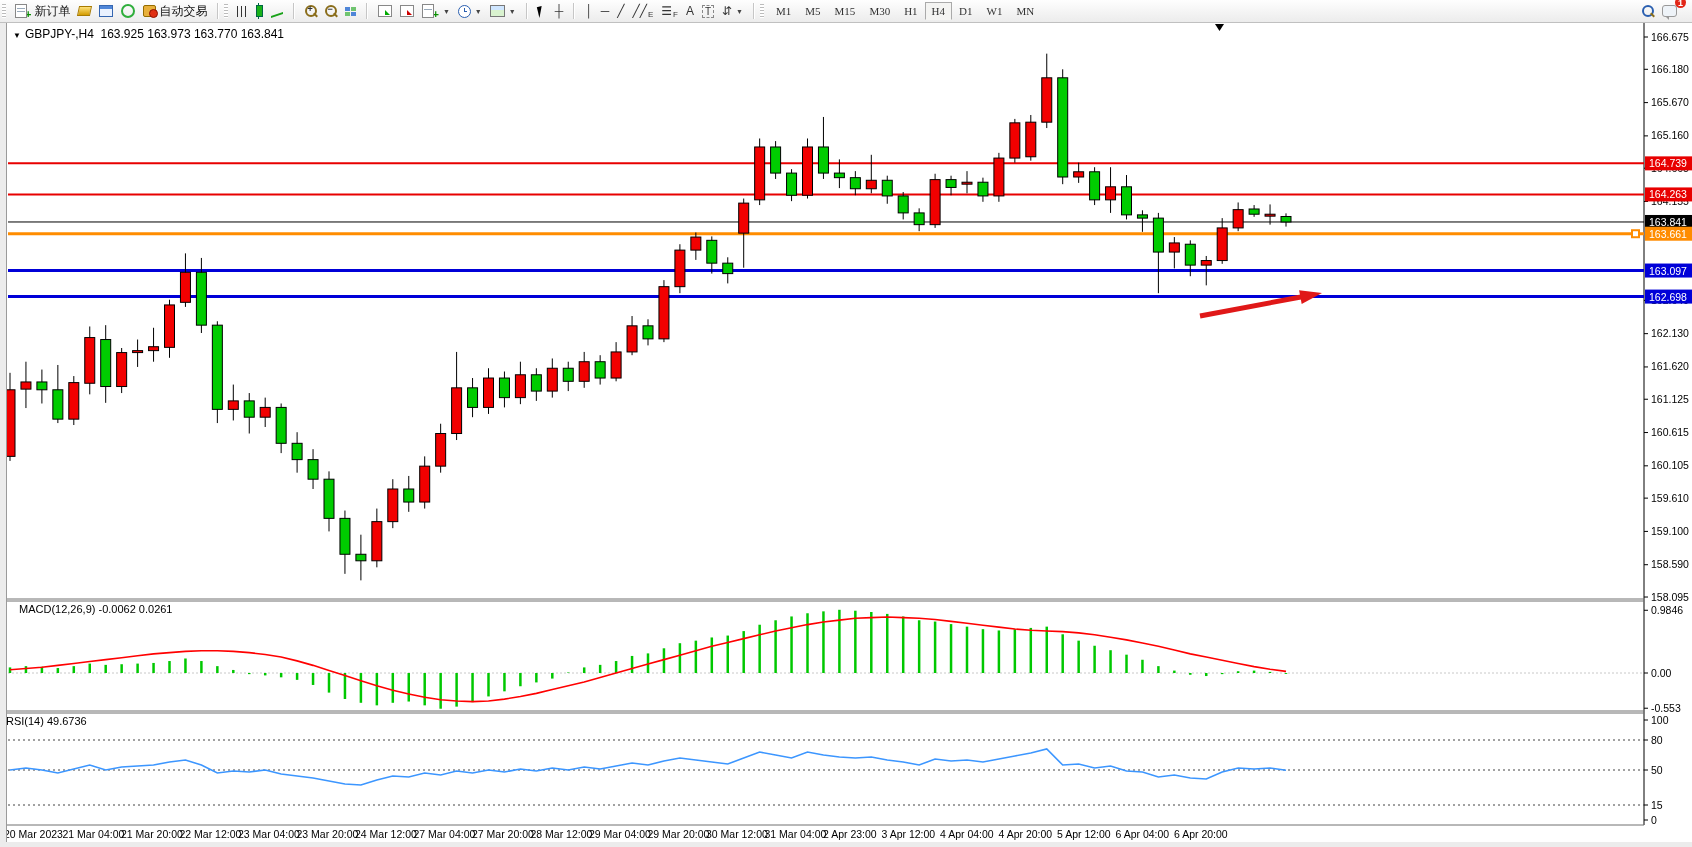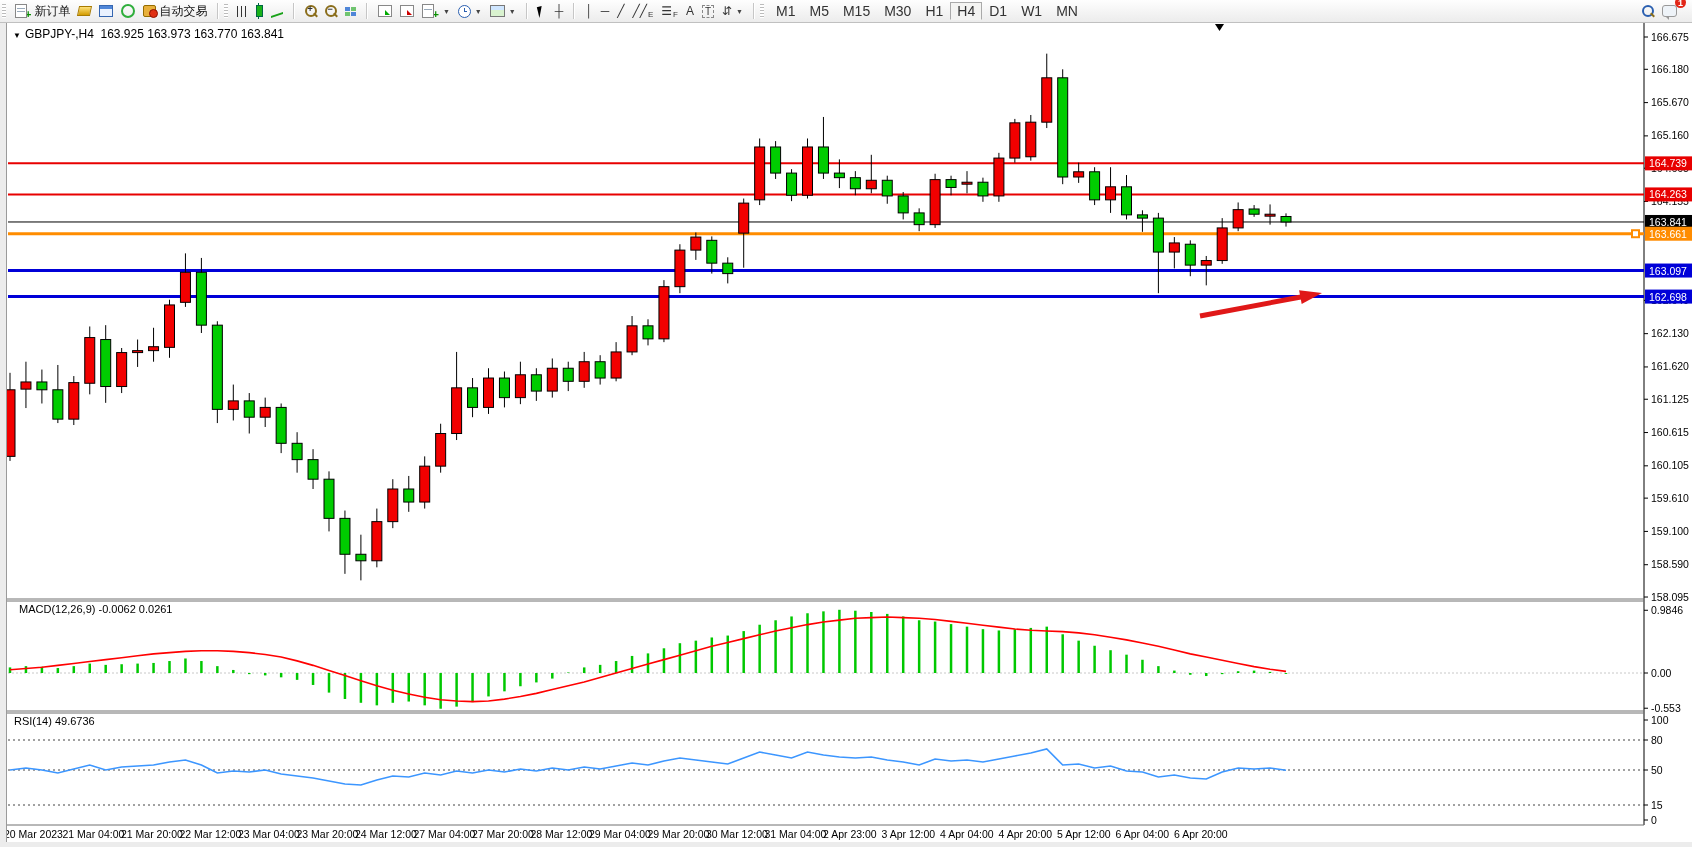--- a/index.html
+++ b/index.html
@@ -5,21 +5,21 @@
   html,body{margin:0;padding:0;background:#fff;font-family:"Liberation Sans",sans-serif;}
   #app{position:relative;width:1692px;height:847px;overflow:hidden;background:#fff;}
   
   #toolbar{position:absolute;left:0;top:0;width:1692px;height:22px;
     background:linear-gradient(#fefefe,#ececec);border-bottom:1px solid #c0c0c0;
     display:flex;align-items:center;font-size:12px;color:#111;z-index:5;}
   .tbgroup{display:flex;align-items:center;height:20px;padding:0 3px;}
   .sep{width:1px;height:16px;background:#c6c6c6;margin:0 3px;border-right:1px solid #fff;}
   .grip{width:4px;height:14px;margin:0 2px;background:repeating-linear-gradient(#bbb 0 1px,#fff 1px 3px);}
   .tbtn{display:flex;align-items:center;gap:3px;height:18px;padding:0 3px;border:1px solid transparent;border-radius:2px;}
-  .tftab{height:16px;padding:0 6px;font-size:14px;color:#333;display:flex;align-items:center;border:1px solid transparent;}
+  .tftab{height:16px;padding:0 6px;font-size:11px;color:#333;display:flex;align-items:center;border:1px solid transparent;font-family:Liberation Serif, serif;}
   .tftab.active{background:#f4f4f2;border:1px solid #aaa;border-bottom-color:#f4f4f2;}
   .caret{font-size:7px;color:#444;margin-left:1px;}
   
   .doc{width:10px;height:12px;background:#fff;border:1px solid #888;position:relative;}
   .doc i{position:absolute;left:1px;right:1px;height:1px;background:#9ab;}
   .plus{color:#089000;font-weight:bold;font-size:11px;line-height:10px;margin-left:-5px;margin-top:6px;}
   .gold{width:11px;height:8px;background:linear-gradient(#ffe27a,#d39b00);transform:skewX(-12deg);border:1px solid #a87b00;}
   .bluewin{width:12px;height:10px;border:1px solid #3566b0;background:#eaf2ff;position:relative;}
   .bluewin i{position:absolute;left:0;right:0;top:0;height:3px;background:#4f86d8;}
   .sig{width:10px;height:10px;border-radius:50%;border:2px solid #2fae3c;}
@@ -50,21 +50,21 @@
   .bubble i{position:absolute;left:2px;bottom:-4px;border-left:4px solid transparent;border-top:4px solid #999;}
   .badge1{position:absolute;right:-6px;top:-5px;width:11px;height:11px;border-radius:50%;background:#e22718;color:#fff;
      font-size:9px;font-weight:bold;display:flex;align-items:center;justify-content:center;}
   
   #charthost{position:absolute;left:0;top:22px;width:1692px;height:825px;background:#fff;}
   #chart-svg{position:absolute;left:0;top:0;}
   .ovl{position:absolute;color:#000;white-space:pre;}
   #title{left:13px;top:5px;font-size:12px;}
   #title .tri{font-size:8px;color:#000;margin-right:4px;}
   #macd-label{left:6px;top:581px;font-size:11px;padding-left:13px;}
-  #rsi-label{left:6px;top:693px;font-size:11px;margin-left:8px;}
+  #rsi-label{left:6px;top:693px;font-size:11px;}
   #leftedge{position:absolute;left:0;top:22px;width:6px;height:825px;background:#ececec;border-right:1px solid #9a9a9a;}
   #bottomstrip{position:absolute;left:0;top:842px;width:1692px;height:5px;background:#ececec;}
 </style>
 </head>
 <body>
 
 <div id="app">
 
   <div id="toolbar">
     <div class="grip"></div>

